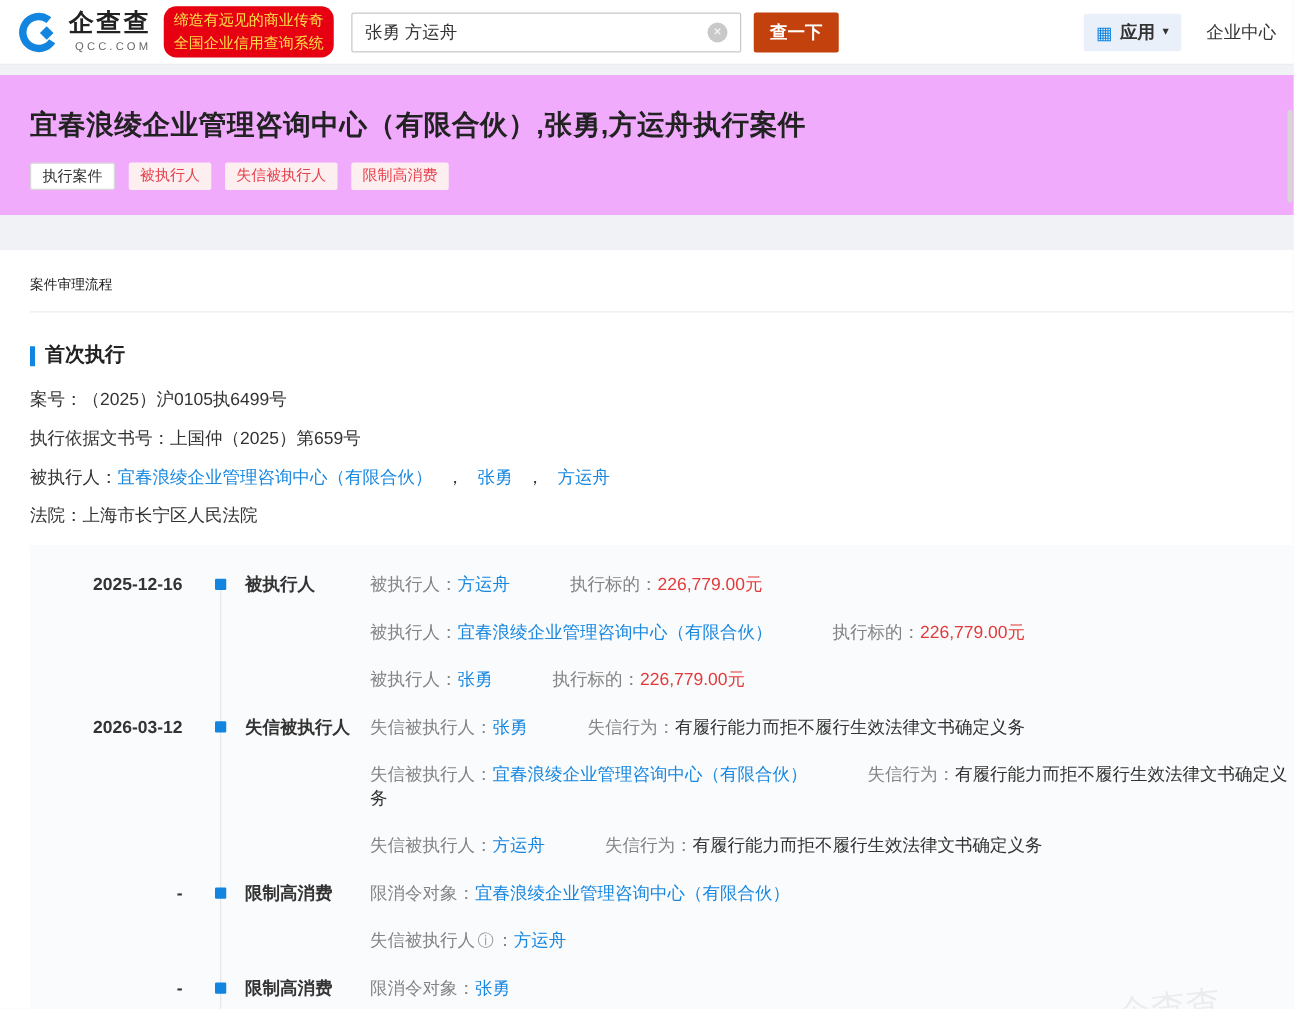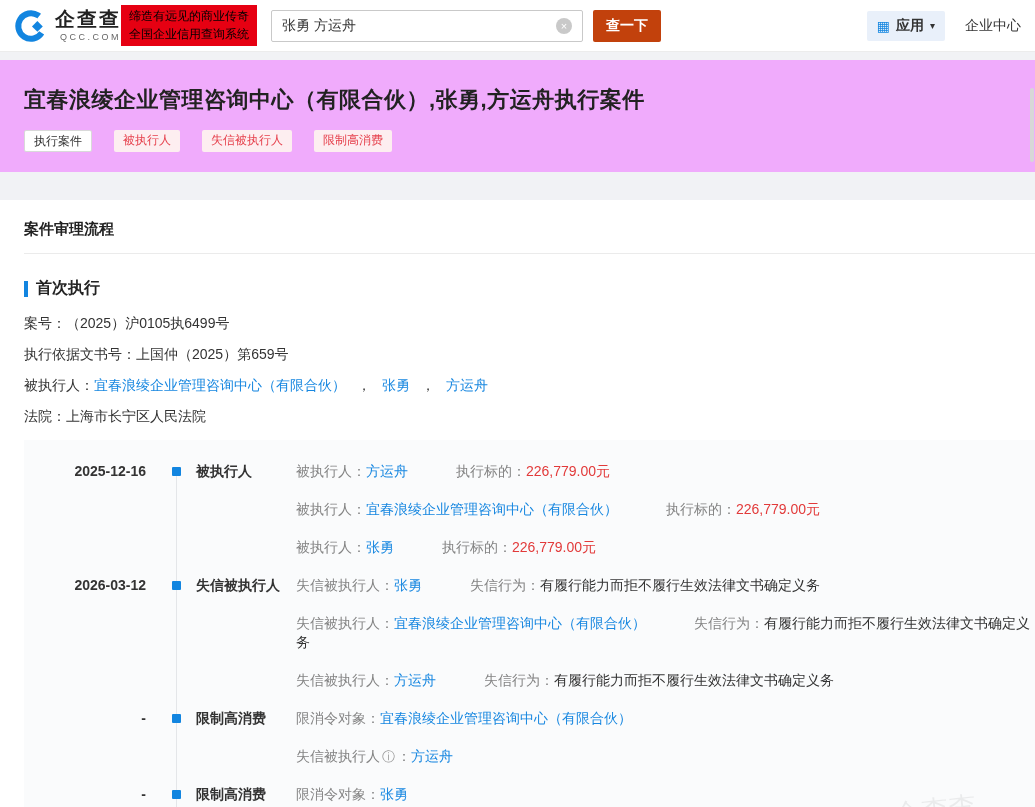--- a/index.html
+++ b/index.html
@@ -6,49 +6,49 @@
   html,body { width:1035px; height:807px; overflow:hidden; background:#f1f2f5;
     font-family:"Liberation Sans","DejaVu Sans",sans-serif; color:#333; }
 
   
   .topbar { height:52px; background:#fff; border-bottom:1px solid #ececec;
     display:flex; align-items:center; padding:0 14px; }
   .logo { display:flex; align-items:center; gap:7px; cursor:pointer; }
   .logo-icon { width:34px; height:34px; flex:0 0 auto; }
   .logo-cn { font-size:20px; font-weight:bold; color:#222; letter-spacing:2px; line-height:1; }
   .logo-en { font-size:9px; color:#666; letter-spacing:2.5px; margin-top:3px;text-align:right; }
-  .slogan { background:#e60012; color:#000000; font-size:12px; line-height:1.45;
-    padding:3px 8px; margin-left:0; text-align:center; white-space:nowrap; }
+  .slogan { background:#e60012; color:#fde047; font-size:12px; line-height:1.45;
+    padding:3px 8px; margin-left:10px; text-align:center; white-space:nowrap;border-radius:10px; }
   .searchbox { margin-left:14px; width:312px; height:32px; border:1px solid #c9c9c9;
     border-radius:2px; background:#fff; display:flex; align-items:center; padding:0 10px; }
   .searchbox input { flex:1; border:none; outline:none; background:transparent;
     font-size:14px; color:#333; font-family:inherit; }
   .clear-icon { width:16px; height:16px; border-radius:50%; background:#c9c9c9; color:#fff;
     font-size:11px; line-height:16px; text-align:center; cursor:pointer; flex:0 0 auto; }
   .search-btn { margin-left:10px; width:68px; height:32px; background:#c2410c; color:#fff;
     border:none; border-radius:2px; font-size:14px; font-weight:bold; cursor:pointer; font-family:inherit; }
   .top-right { margin-left:auto; display:flex; align-items:center; gap:20px; }
   .apps-btn { display:flex; align-items:center; gap:6px; background:#e9f0fa; border:none;
     border-radius:2px; height:30px; padding:0 10px; font-size:14px; font-weight:bold;
     color:#333; cursor:pointer; font-family:inherit; }
   .grid-icon { color:#1285e0; font-size:14px; line-height:1; }
   .caret-icon { font-size:10px; color:#333; }
   .center-link { font-size:14px; color:#333; text-decoration:none; cursor:pointer; }
 
   
   .band { height:8px; background:#f1f2f5; }
   .title-card { background:#f0abfc; padding:25px 24px 20px; }
   .page-title { font-size:22px; font-weight:bold; color:#222; letter-spacing:0.5px; }
-  .tags-row { margin-top:15px; display:flex; gap:22px; }
+  .tags-row { margin-top:15px; display:flex; gap:11px; }
   .tag { font-size:12px; padding:4px 9px; border-radius:2px; line-height:1; cursor:pointer; }
   .tag.gray { border:1px solid #d9d9d9; background:#fff; color:#333; }
   .tag.red  { background:#fdeef0; color:#e6414d; }
 
   .main-card { background:#fff; margin-top:14px; padding:20px 0 0 24px; min-height:620px; }
-  .section-title { font-size:15px; font-weight:bold; color:#222; padding-bottom:14px;
+  .section-title { font-size:11px; font-weight:normal; color:#222; padding-bottom:14px;
     border-bottom:1px solid #ebebeb; }
   .stage { margin-top:24px; display:flex; align-items:center; gap:8px; }
   .blue-bar { width:4px; height:16px; background:#1285e0; }
   .stage-title { font-size:16px; font-weight:bold; color:#222; }
 
   .fields { margin-top:17px; font-size:14px; }
   .field-row { line-height:14px; margin-bottom:17px; color:#333; }
   .link { color:#1787e0; text-decoration:none; cursor:pointer; }
   .sep { color:#333; margin:0 11px; }
 

